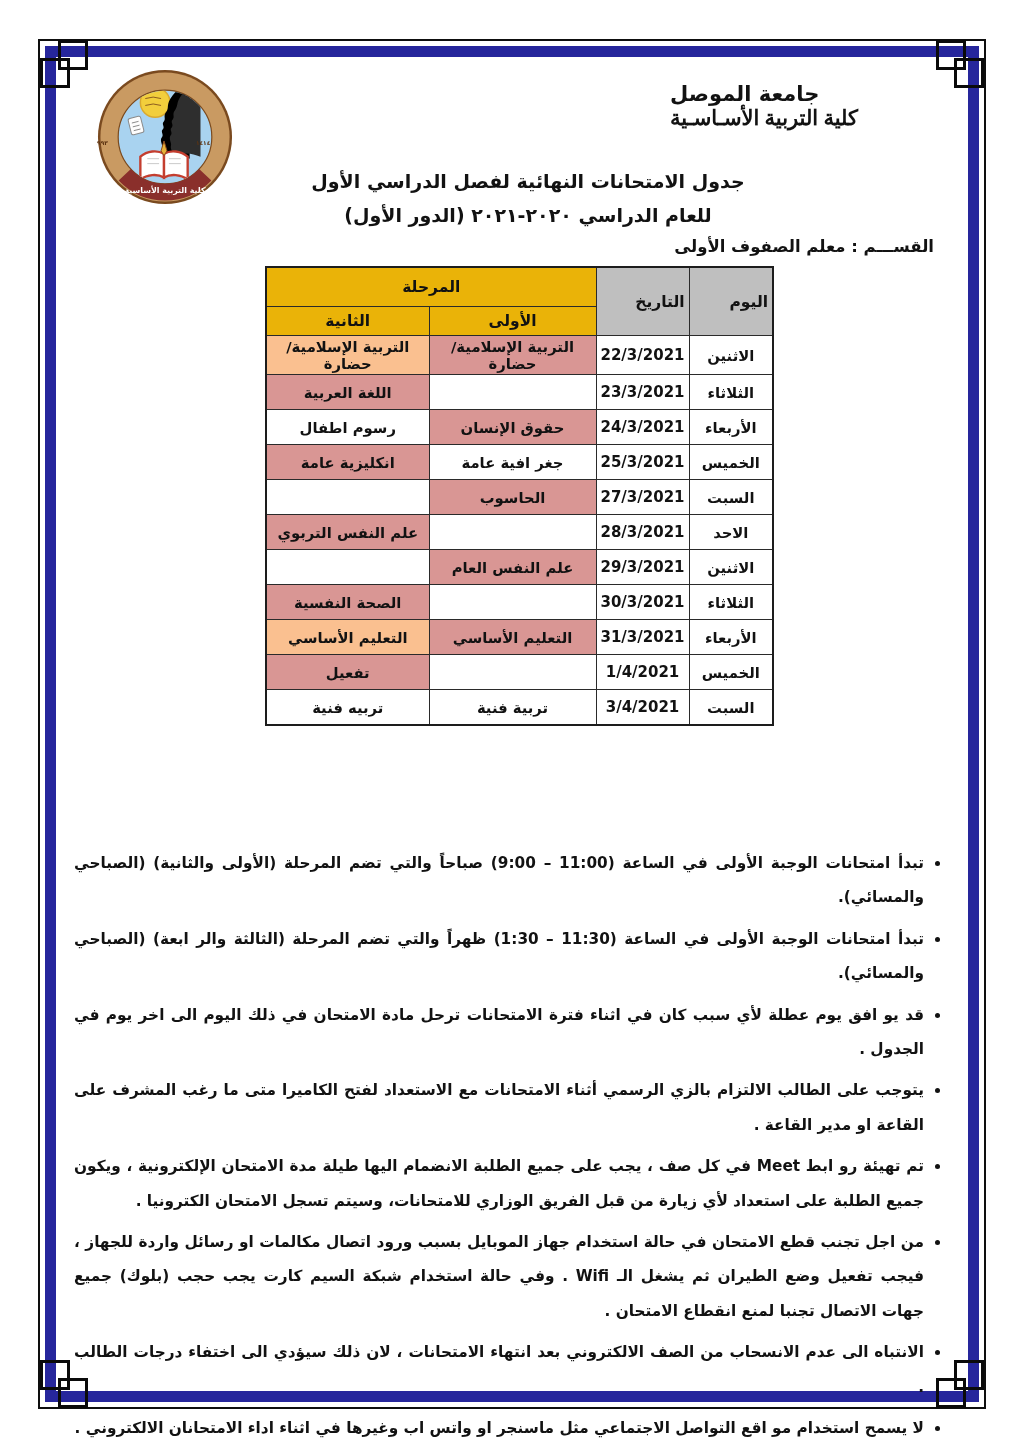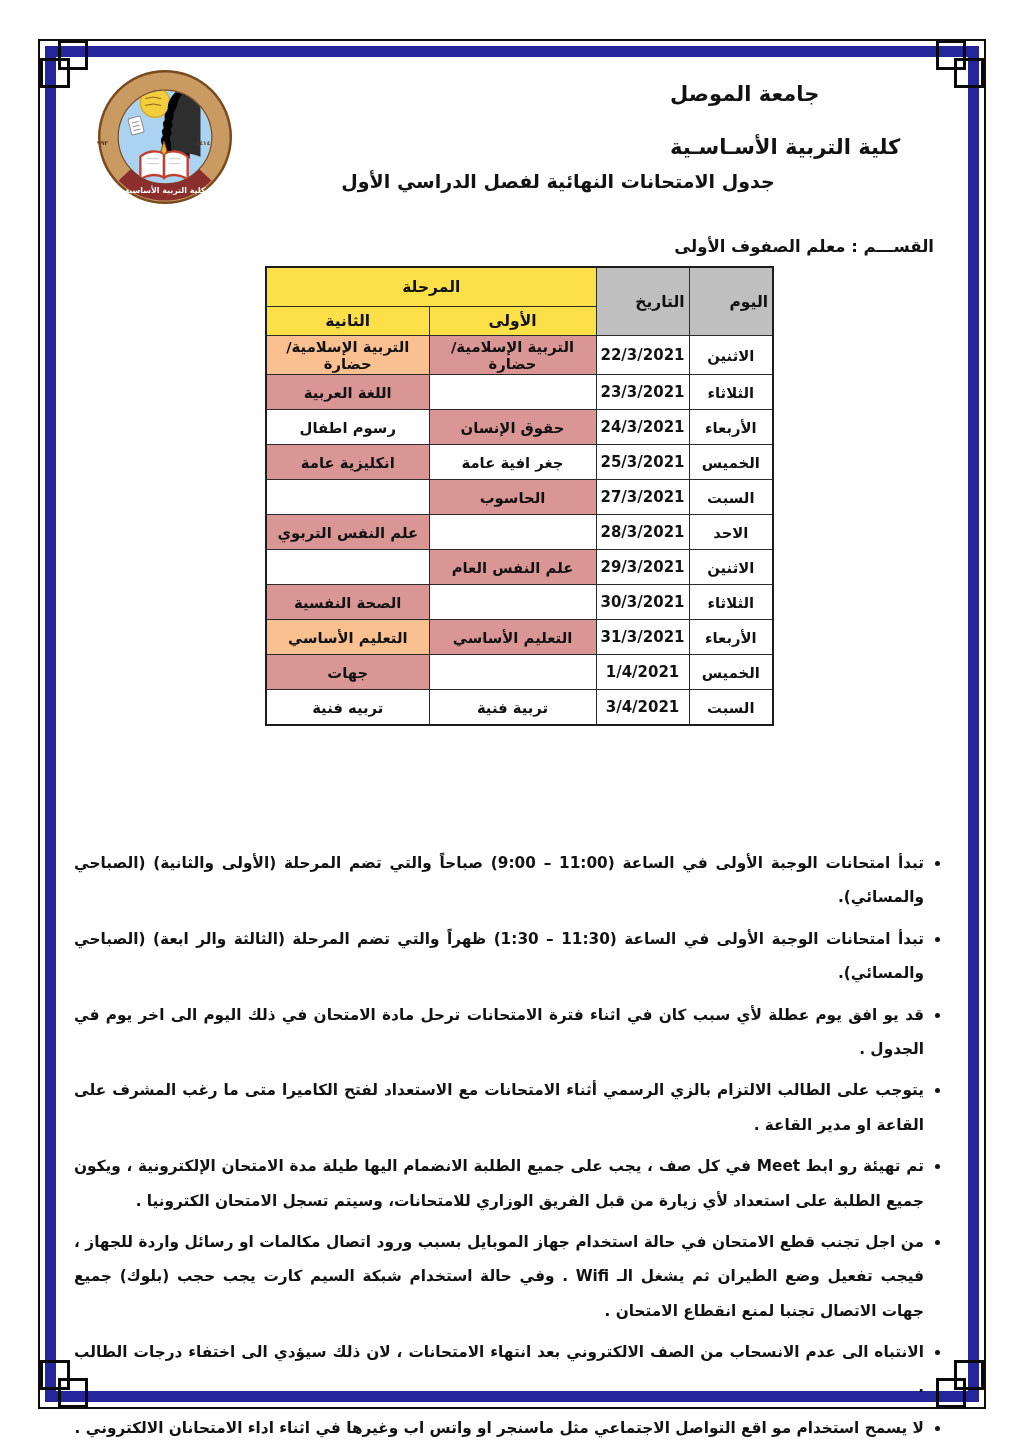--- a/index.html
+++ b/index.html
@@ -8,32 +8,32 @@
     overflow:hidden;direction:rtl;font-family:"DejaVu Sans",sans-serif;color:#121212;
   }
   
   .frame-outer{position:absolute;left:38px;top:39px;right:38px;bottom:39px;border:2px solid #0e0e0e;}
   .frame-band{position:absolute;left:45px;top:46px;right:45px;bottom:46px;border:11px solid var(--frame-navy,#26269C);}
   .knot{position:absolute;width:24px;height:24px;border:3px solid #0a0a0a;background:transparent;}
   
   .logo{position:absolute;left:96px;top:68px;width:138px;height:138px;}
   
   .org{position:absolute;top:82px;left:670px;width:318px;text-align:left;font-weight:700;font-size:21px;}
-  .org .college{margin-top:29px;}
-  .titles{position:absolute;top:164px;left:268px;width:580px;text-align:center;font-weight:700;font-size:19px;line-height:1.8;}
+  .org .college{margin-top:0;font-family:Liberation Serif, serif;}
+  .titles{position:absolute;top:164px;left:238px;width:580px;text-align:center;font-weight:700;font-size:19px;line-height:1.8;}
   .dept{position:absolute;top:237px;right:90px;font-weight:700;font-size:16.5px;}
   
   .exam-table{
     position:absolute;top:266px;left:265px;border-collapse:collapse;direction:rtl;
     font-weight:700;border:2.5px solid #1d1d1d;table-layout:fixed;
   }
   .exam-table th,.exam-table td{
     border:1.6px solid #2a2a2a;text-align:center;vertical-align:middle;padding:2px 4px;
   }
-  .exam-table th{font-size:15.5px;background:#fde047;}
+  .exam-table th{font-size:15.5px;background:#eab308;}
   .exam-table th.gray{background:var(--header-gray,#BFBFBF);text-align:right;}
   .exam-table thead tr:first-child th{height:34px;}
   .exam-table thead tr:last-child th{height:24px;}
   .exam-table tbody td{height:30px;font-size:14.8px;}
   .exam-table td.date{direction:ltr;font-size:15px;text-align:center;}
   .bg-pink{background:var(--cell-pink,#D99694);}
   .bg-orange{background:var(--cell-orange,#FAC090);}
   
   .notes{position:absolute;top:846px;right:80px;left:74px;font-weight:700;font-size:15.3px;}
   .notes ul{margin:0;padding:0 20px 0 0;list-style:disc;}
@@ -83,20 +83,21 @@
     </svg>
   </div>
 
   <div class="org">
     <div>جامعة الموصل</div>
     <div class="college">كلية التربية الأسـاسـية</div>
   </div>
 
   <div class="titles">
     <div>جدول الامتحانات النهائية لفصل الدراسي الأول</div>
+    <div>للعام الدراسي ٢٠٢٠-٢٠٢١ (الدور الأول)</div>
   </div>
 
   <div class="dept">القســـم : معلم الصفوف الأولى</div>
 
   <table class="exam-table">
     <colgroup>
       <col style="width:84px">
         <col style="width:84px">
         <col style="width:167px">
         <col style="width:163px">
@@ -164,21 +165,21 @@
         <tr>
           <td>الأربعاء</td>
           <td class="date">31/3/2021</td>
           <td class="bg-pink">التعليم الأساسي</td>
           <td class="bg-orange">التعليم الأساسي</td>
         </tr>
         <tr>
           <td>الخميس</td>
           <td class="date">1/4/2021</td>
           <td></td>
-          <td class="bg-pink">جهات</td>
+          <td class="bg-pink">تفعيل</td>
         </tr>
         <tr>
           <td>السبت</td>
           <td class="date">3/4/2021</td>
           <td>تربية فنية</td>
           <td>تربيه فنية</td>
         </tr>
       </tbody>
   </table>
 

